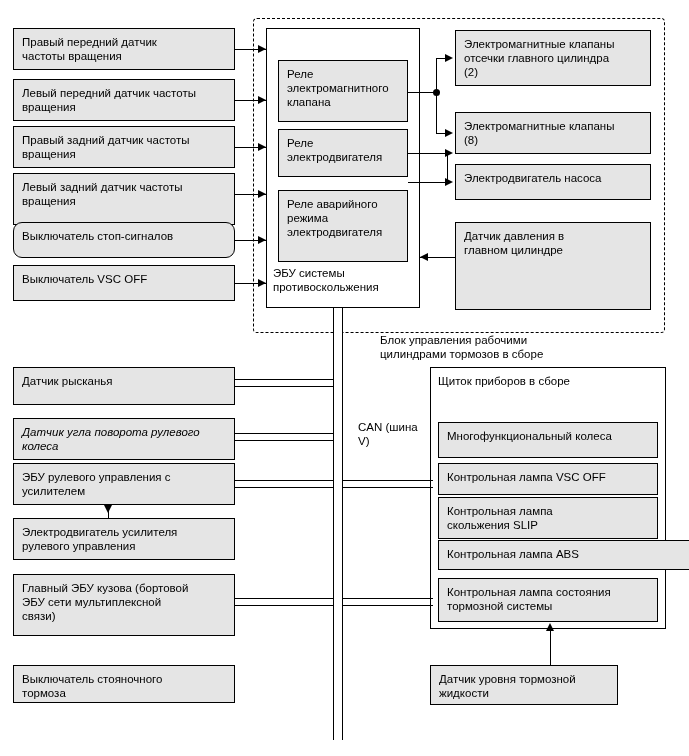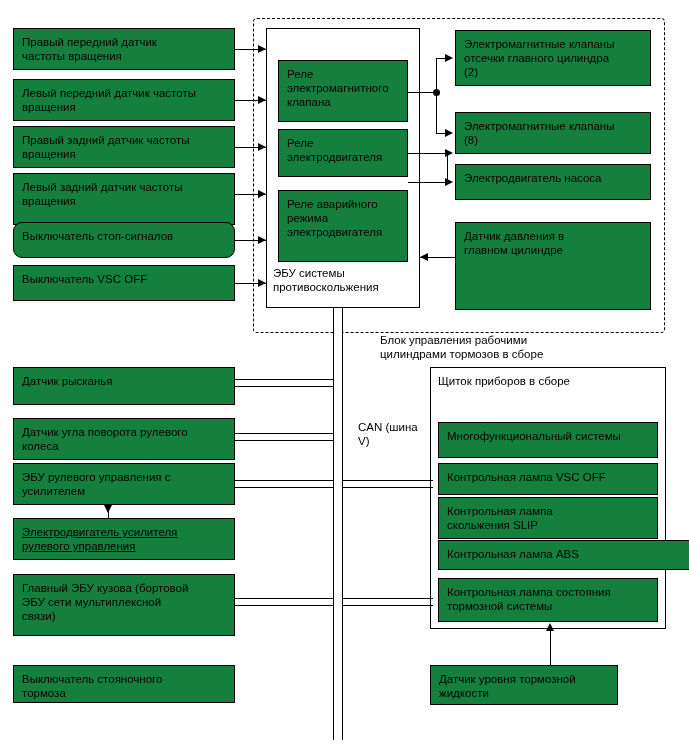--- a/index.html
+++ b/index.html
@@ -15,21 +15,21 @@
     position: relative;
     width: 689px;
     height: 756px;
     overflow: hidden;
     background: #ffffff;
   }
   .box {
     position: absolute;
     box-sizing: border-box;
     border: 1px solid #000000;
-    background: #15803d;
+    background: #e5e5e5;
     font-size: 11.5px;
     line-height: 14px;
     padding: 6px 7px 4px 8px;
     white-space: pre-line;
   }
   .plain {
     position: absolute;
     box-sizing: border-box;
     font-size: 11.5px;
     line-height: 14px;
@@ -179,25 +179,25 @@
   <div class="arrow arrow-l" style="left:420px; top:252.5px;"></div>
 
   <div class="caption" style="left:380px; top:333px; width:260px;">Блок управления рабочими
 цилиндрами тормозов в сборе</div>
 
   <div class="bus-v" style="left:333px; top:308px; width:10px; height:432px;"></div>
   <div class="caption" style="left:358px; top:388px; width:70px;margin-top:32px;">CAN (шина
 V)</div>
 
   <div class="box" style="left:13px; top:367px; width:222px; height:38px;">Датчик рысканья</div>
-  <div class="box" style="left:13px; top:418px; width:222px; height:42px;">Датчик угла поворота рулевого
+  <div class="box" style="left:13px; top:418px; width:222px; height:42px;font-style:italic;">Датчик угла поворота рулевого
 колеса</div>
   <div class="box" style="left:13px; top:463px; width:222px; height:42px;">ЭБУ рулевого управления с
 усилителем</div>
-  <div class="box" style="left:13px; top:518px; width:222px; height:42px;text-decoration:underline;">Электродвигатель усилителя
+  <div class="box" style="left:13px; top:518px; width:222px; height:42px;">Электродвигатель усилителя
 рулевого управления</div>
   <div class="box" style="left:13px; top:574px; width:222px; height:62px;">Главный ЭБУ кузова (бортовой
 ЭБУ сети мультиплексной
 связи)</div>
   <div class="box" style="left:13px; top:665px; width:222px; height:38px;">Выключатель стояночного
 тормоза</div>
 
   <div class="bus-h" style="left:235px; top:379px; width:98px; height:8px;"></div>
   <div class="bus-h" style="left:235px; top:433px; width:98px; height:8px;"></div>
   <div class="bus-h" style="left:235px; top:480px; width:98px; height:8px;"></div>
@@ -205,21 +205,21 @@
 
   <div class="vline" style="left:108px; top:505px; height:13px;"></div>
   <div class="arrow arrow-r" style="left:104px; top:505px; border-top:0; border-left:4.5px solid transparent; border-right:4.5px solid transparent; border-bottom:0; border-top:8px solid #000;"></div>
 
   <div class="bus-h" style="left:343px; top:480px; width:90px; height:8px;"></div>
   <div class="bus-h" style="left:343px; top:598px; width:90px; height:8px;"></div>
 
   <div class="group-box" style="left:430px; top:367px; width:236px; height:262px;"></div>
   <div class="plain" style="left:438px; top:374px; width:220px;">Щиток приборов в сборе</div>
 
-  <div class="box" style="left:438px; top:422px; width:220px; height:36px;">Многофункциональный системы</div>
+  <div class="box" style="left:438px; top:422px; width:220px; height:36px;">Многофункциональный колеса</div>
   <div class="box" style="left:438px; top:497px; width:220px; height:42px;">Контрольная лампа
 скольжения SLIP</div>
   <div class="box" style="left:438px; top:463px; width:220px; height:32px;">Контрольная лампа VSC OFF</div>
   <div class="box" style="left:438px; top:540px; width:257px; height:30px;">Контрольная лампа ABS</div>
   <div class="box" style="left:438px; top:578px; width:220px; height:44px;">Контрольная лампа состояния
 тормозной системы</div>
 
   <div class="box" style="left:430px; top:665px; width:188px; height:40px;">Датчик уровня тормозной
 жидкости</div>
   <div class="vline" style="left:550px; top:630px; height:35px;"></div>

